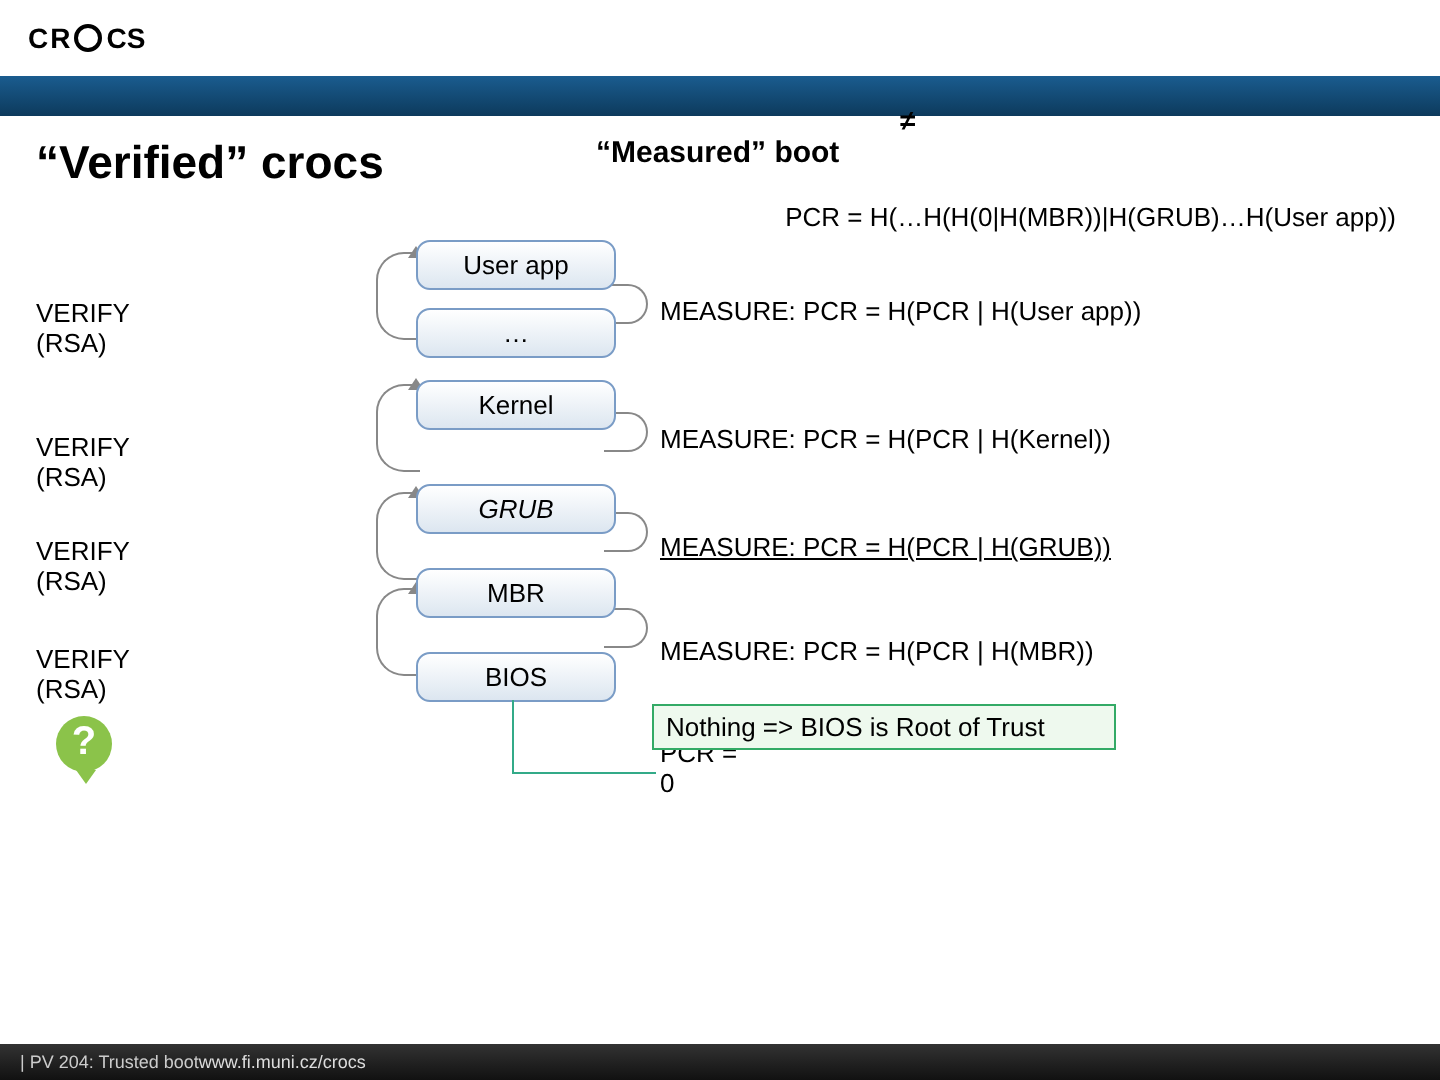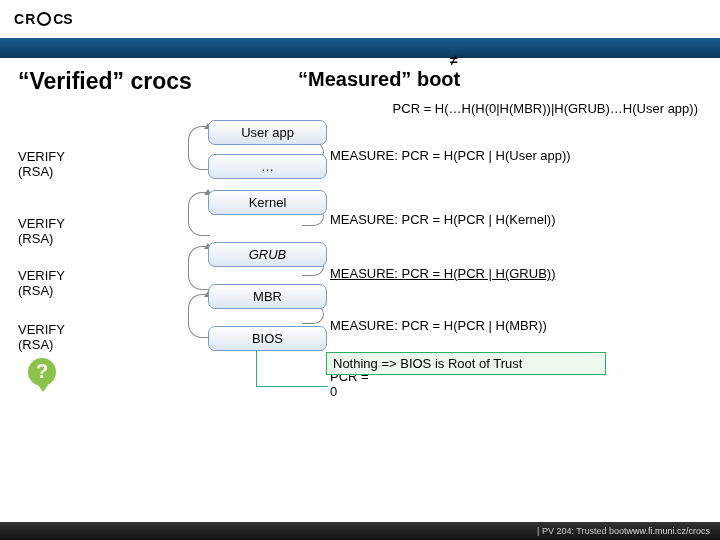--- a/index.html
+++ b/index.html
@@ -9,59 +9,59 @@
 .logo { display: flex; align-items: center; gap: 1px; font-weight: bold; font-size: 14px; }
 .logo-c { color: #000; }
 .logo-r { color: #000; }
 .logo-gear { width: 14px; height: 14px; border: 2px solid #000; border-radius: 50%; display: inline-block; margin: 0 1px; }
 .blue-bar { height: 20px; background: linear-gradient(#1a5c8f, #0d3a5c); }
 
 .content { padding: 10px 18px 0 18px; position: relative; }
 
 .titles { display: flex; margin-bottom: 6px; }
 .title-left { font-size: 23px; font-weight: bold; width: 280px; }
-.title-right { font-size: 20px; font-weight: bold; text-align: right; }
+.title-right { font-size: 15px; font-weight: bold; text-align: right; }
 
 .pcr-line { font-size: 13px; text-align: right; margin-right: 4px; margin-bottom: 2px; }
 
 .diagram { position: relative; height: 350px; }
 
 .verify-col { position: absolute; left: 0; top: 28px; }
 .verify-item { font-size: 13px; margin-bottom: 0; position: absolute; }
 .v1 { top: 3px; }
 .v2 { top: 70px; }
 .v3 { top: 122px; }
 .v4 { top: 176px; }
 
 .stack-col { position: absolute; left: 190px; top: 10px; }
-.stack-box { width: 119px; padding: 4px 0; text-align: center; font-size: 13px; border: 1px solid #7a9cc6; border-radius: 7px; background: linear-gradient(#fff, #dce6f0); margin-bottom: 0; }
+.stack-box { width: 100px; padding: 4px 0; text-align: center; font-size: 13px; border: 1px solid #7a9cc6; border-radius: 7px; background: linear-gradient(#fff, #dce6f0); margin-bottom: 0; }
 .sb-user { position: absolute; top: -8px; }
 .sb-dots { position: absolute; top: 26px; }
 .sb-kernel { position: absolute; top: 62px; }
 .sb-grub { position: absolute; top: 114px; font-style: italic; }
 .sb-mbr { position: absolute; top: 156px; }
 .sb-bios { position: absolute; top: 198px; }
 
 .measure-col { position: absolute; left: 312px; top: 30px; }
 .measure-item { font-size: 13px; position: absolute; white-space: nowrap; }
 .m1 { top: 0px; }
 .m2 { top: 64px; }
 .m3 { top: 118px; text-decoration: underline; }
 .m4 { top: 170px; text-align: right; }
 .reset-item { font-size: 13px; position: absolute; top: 206px; left: 0; }
 
 .neq { position: absolute; left: 450px; top: -6px; font-size: 14px; font-weight: bold; }
 
-.root-box { position: absolute; left: 308px; top: 234px; width: 280px; padding: 3px 6px; font-size: 13px; border: 1px solid #3a6; background: #eef9ee; }
+.root-box { position: absolute; left: 308px; top: 234px; width: 232px; padding: 3px 6px; font-size: 13px; border: 1px solid #3a6; background: #eef9ee; }
 
 .question-icon { position: absolute; left: 10px; top: 240px; width: 28px; height: 28px; border-radius: 50%; background: #8bc34a; color: #fff; font-size: 20px; font-weight: bold; text-align: center; line-height: 26px; }
 .question-icon::after { content:""; position:absolute; left:10px; bottom:-6px; width:0; height:0; border-left:5px solid transparent; border-right:5px solid transparent; border-top:7px solid #8bc34a; }
 .question-text { position: absolute; left: 44px; top: 234px; font-size: 17px; line-height: 1.15; }
 
-.footer { position: absolute; bottom: 0; left: 0; right: 0; height: 18px; background: linear-gradient(#333, #111); color: #ccc; font-size: 9px; display: flex; align-items: center; justify-content: flex-end; padding: 0 10px; }
+.footer { position: absolute; bottom: 0; left: 0; right: 0; height: 18px; background: linear-gradient(#333, #111); color: #ccc; font-size: 9px; display: flex; align-items: center; justify-content: flex-start; padding: 0 10px; }
 .footer-right { color: #ddd; }
 
 .arc { position: absolute; border: 1.5px solid #888; border-right: none; border-radius: 14px 0 0 14px; width: 22px; }
 .arc1 { left: 170px; top: 8px; height: 44px; }
 .arc2 { left: 170px; top: 74px; height: 44px; }
 .arc3 { left: 170px; top: 128px; height: 44px; }
 .arc4 { left: 170px; top: 176px; height: 44px; }
 
 .arrow-tip { position:absolute; width:0; height:0; border-left:4px solid transparent; border-right:4px solid transparent; border-bottom:6px solid #888; }
 .at1 { left: 186px; top: 5px; }

